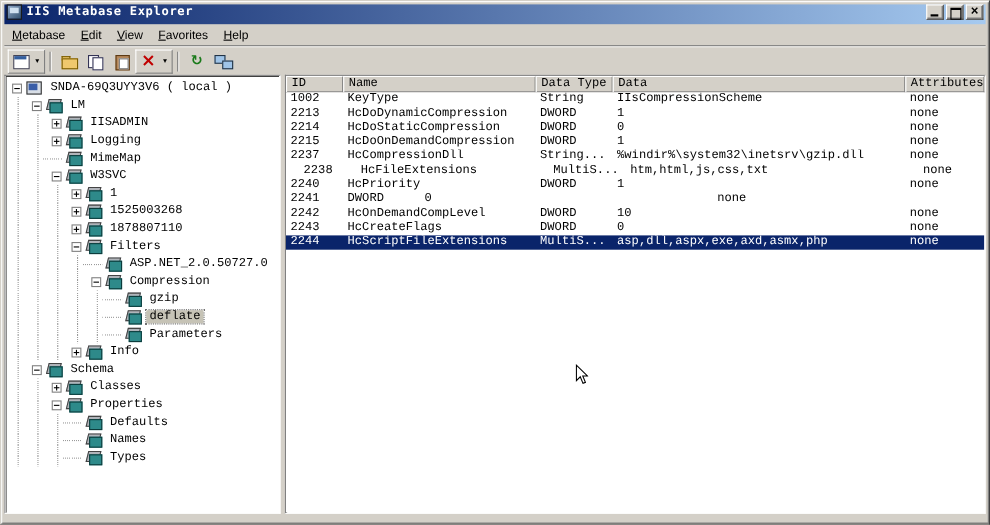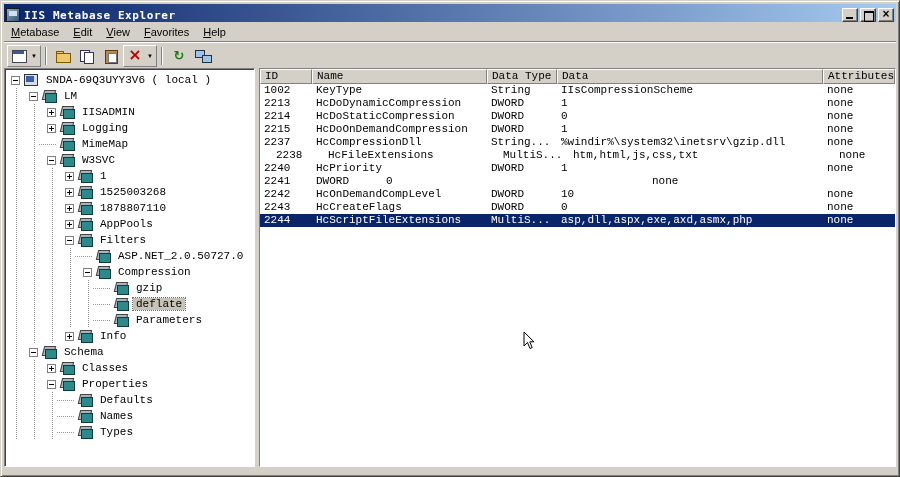--- a/index.html
+++ b/index.html
@@ -5,21 +5,21 @@
   *{box-sizing:border-box;margin:0;padding:0;}
   html,body{width:900px;height:477px;overflow:hidden;}
   body{font-family:"Liberation Sans",sans-serif;background:#d4d0c8;}
   .window{position:relative;width:900px;height:477px;background:#d4d0c8;
     border:1px solid;border-color:#d4d0c8 #404040 #404040 #d4d0c8;
     box-shadow:inset 1px 1px 0 #ffffff, inset -1px -1px 0 #808080;}
 
   
   .titlebar{position:absolute;left:3px;top:3px;right:3px;height:18px;
     background:linear-gradient(to right,#0a246a,#a6caf0);
-    display:flex;align-items:flex-end;padding:0 2px;}
+    display:flex;align-items:flex-start;padding:0 2px;}
   .app-icon{width:14px;height:14px;flex:none;position:relative;
     background:linear-gradient(135deg,#8fa8c8,#34526f);border:1px solid #1a1a1a;}
   .app-icon::after{content:'';position:absolute;left:2px;top:2px;width:8px;height:5px;background:#cfe0f0;}
   .title-text{color:#fff;font-weight:bold;font-size:11px;margin-left:4px;flex:1;
     white-space:nowrap;letter-spacing:.6px;font-family:"DejaVu Sans Mono",monospace;}
   .window-controls{display:flex;gap:2px;}
   .winbtn{width:16px;height:14px;background:#d4d0c8;position:relative;
     border:1px solid;border-color:#ffffff #404040 #404040 #ffffff;
     box-shadow:inset -1px -1px 0 #808080;}
   .winbtn.minimize::after{content:'';position:absolute;left:3px;bottom:2px;width:7px;height:2px;background:#000;}
@@ -156,21 +156,20 @@
     <div class="tree-pane">
         <div class="tree-row"><span class="expander open"></span><span class="node-icon computer"></span><span class="tree-label">SNDA-69Q3UYY3V6 ( local )</span></div>
         <div class="tree-row"><span class="guide"></span><span class="expander open"></span><span class="node-icon book"></span><span class="tree-label">LM</span></div>
         <div class="tree-row"><span class="guide"></span><span class="guide"></span><span class="expander closed"></span><span class="node-icon book"></span><span class="tree-label">IISADMIN</span></div>
         <div class="tree-row"><span class="guide"></span><span class="guide"></span><span class="expander closed"></span><span class="node-icon book"></span><span class="tree-label">Logging</span></div>
         <div class="tree-row"><span class="guide"></span><span class="guide"></span><span class="expander none"></span><span class="node-icon book"></span><span class="tree-label">MimeMap</span></div>
         <div class="tree-row"><span class="guide"></span><span class="guide"></span><span class="expander open"></span><span class="node-icon book"></span><span class="tree-label">W3SVC</span></div>
         <div class="tree-row"><span class="guide"></span><span class="guide"></span><span class="guide"></span><span class="expander closed"></span><span class="node-icon book"></span><span class="tree-label">1</span></div>
         <div class="tree-row"><span class="guide"></span><span class="guide"></span><span class="guide"></span><span class="expander closed"></span><span class="node-icon book"></span><span class="tree-label">1525003268</span></div>
         <div class="tree-row"><span class="guide"></span><span class="guide"></span><span class="guide"></span><span class="expander closed"></span><span class="node-icon book"></span><span class="tree-label">1878807110</span></div>
-        <div class="tree-row"><span class="guide"></span><span class="guide"></span><span class="guide"></span><span class="expander closed"></span><span class="node-icon book"></span><span class="tree-label">AppPools</span></div>
         <div class="tree-row"><span class="guide"></span><span class="guide"></span><span class="guide"></span><span class="expander open"></span><span class="node-icon book"></span><span class="tree-label">Filters</span></div>
         <div class="tree-row"><span class="guide"></span><span class="guide"></span><span class="guide"></span><span class="guide"></span><span class="expander none"></span><span class="node-icon book"></span><span class="tree-label">ASP.NET_2.0.50727.0</span></div>
         <div class="tree-row"><span class="guide"></span><span class="guide"></span><span class="guide"></span><span class="guide"></span><span class="expander open"></span><span class="node-icon book"></span><span class="tree-label">Compression</span></div>
         <div class="tree-row"><span class="guide"></span><span class="guide"></span><span class="guide"></span><span class="guide"></span><span class="guide"></span><span class="expander none"></span><span class="node-icon book"></span><span class="tree-label">gzip</span></div>
         <div class="tree-row selected"><span class="guide"></span><span class="guide"></span><span class="guide"></span><span class="guide"></span><span class="guide"></span><span class="expander none"></span><span class="node-icon book"></span><span class="tree-label">deflate</span></div>
         <div class="tree-row"><span class="guide"></span><span class="guide"></span><span class="guide"></span><span class="guide"></span><span class="guide"></span><span class="expander none"></span><span class="node-icon book"></span><span class="tree-label">Parameters</span></div>
         <div class="tree-row"><span class="guide"></span><span class="guide"></span><span class="guide"></span><span class="expander closed"></span><span class="node-icon book"></span><span class="tree-label">Info</span></div>
         <div class="tree-row"><span class="guide"></span><span class="expander open"></span><span class="node-icon book"></span><span class="tree-label">Schema</span></div>
         <div class="tree-row"><span class="guide"></span><span class="guide"></span><span class="expander closed"></span><span class="node-icon book"></span><span class="tree-label">Classes</span></div>
         <div class="tree-row"><span class="guide"></span><span class="guide"></span><span class="expander open"></span><span class="node-icon book"></span><span class="tree-label">Properties</span></div>

